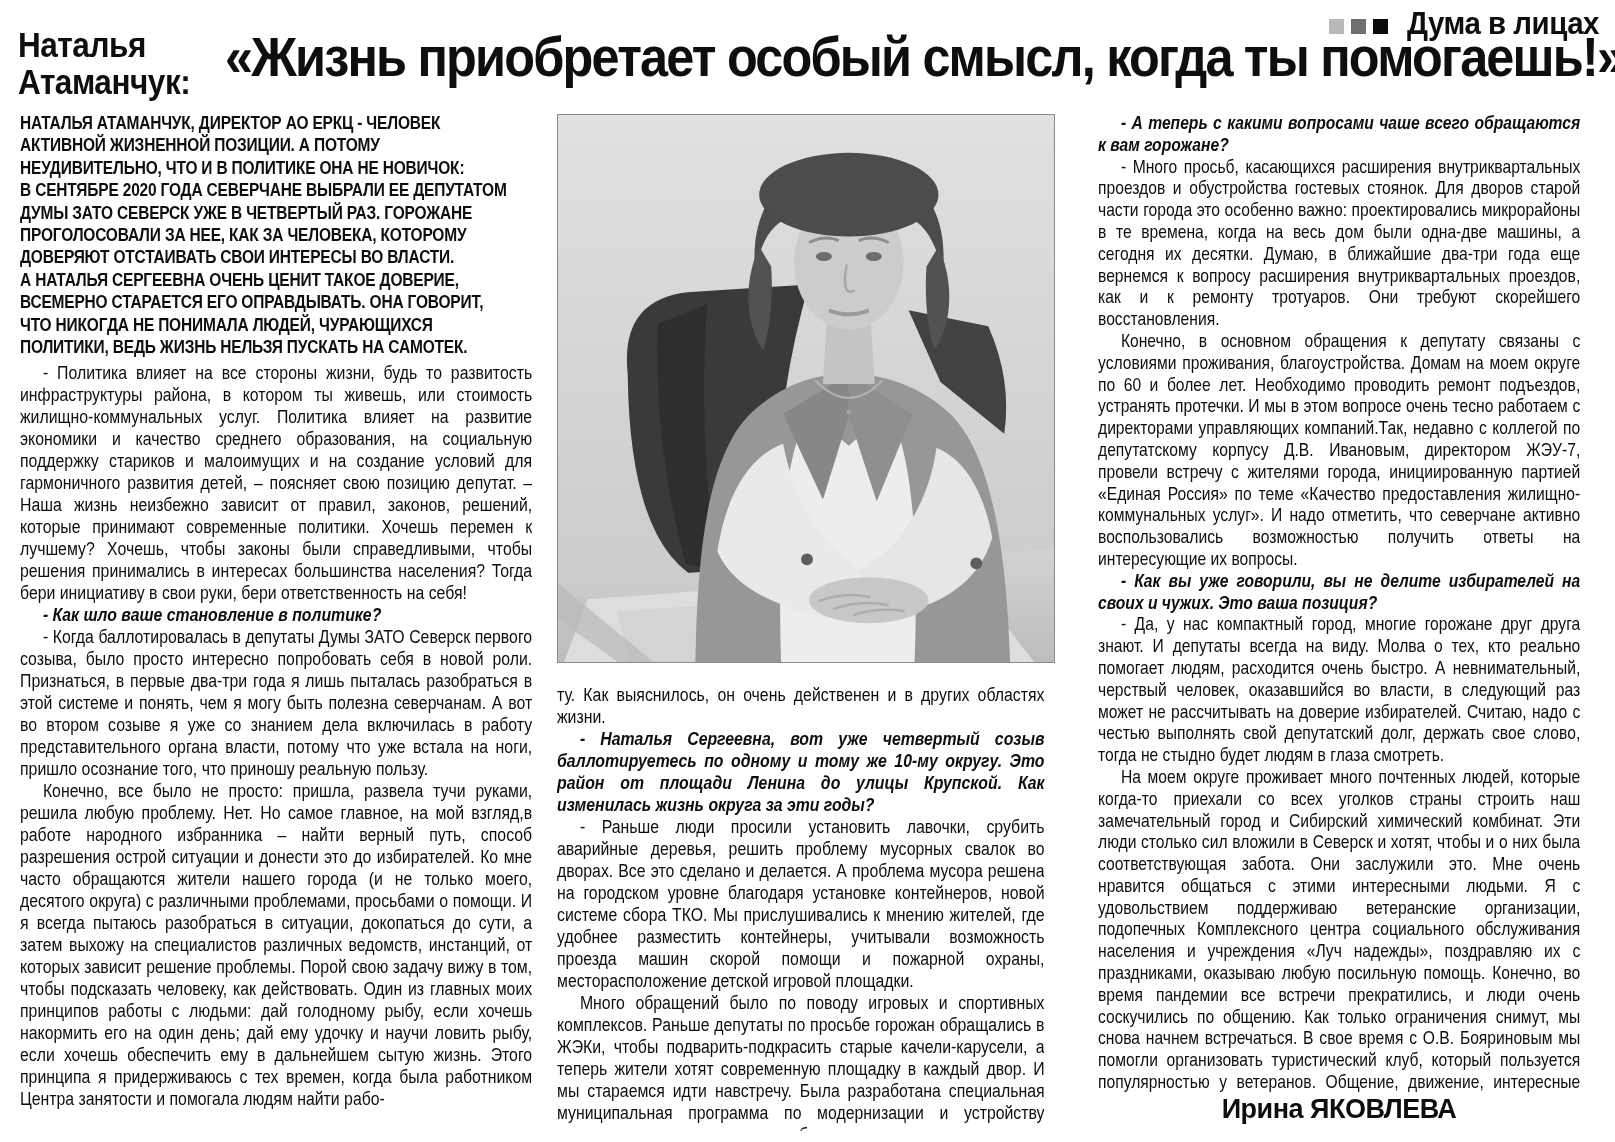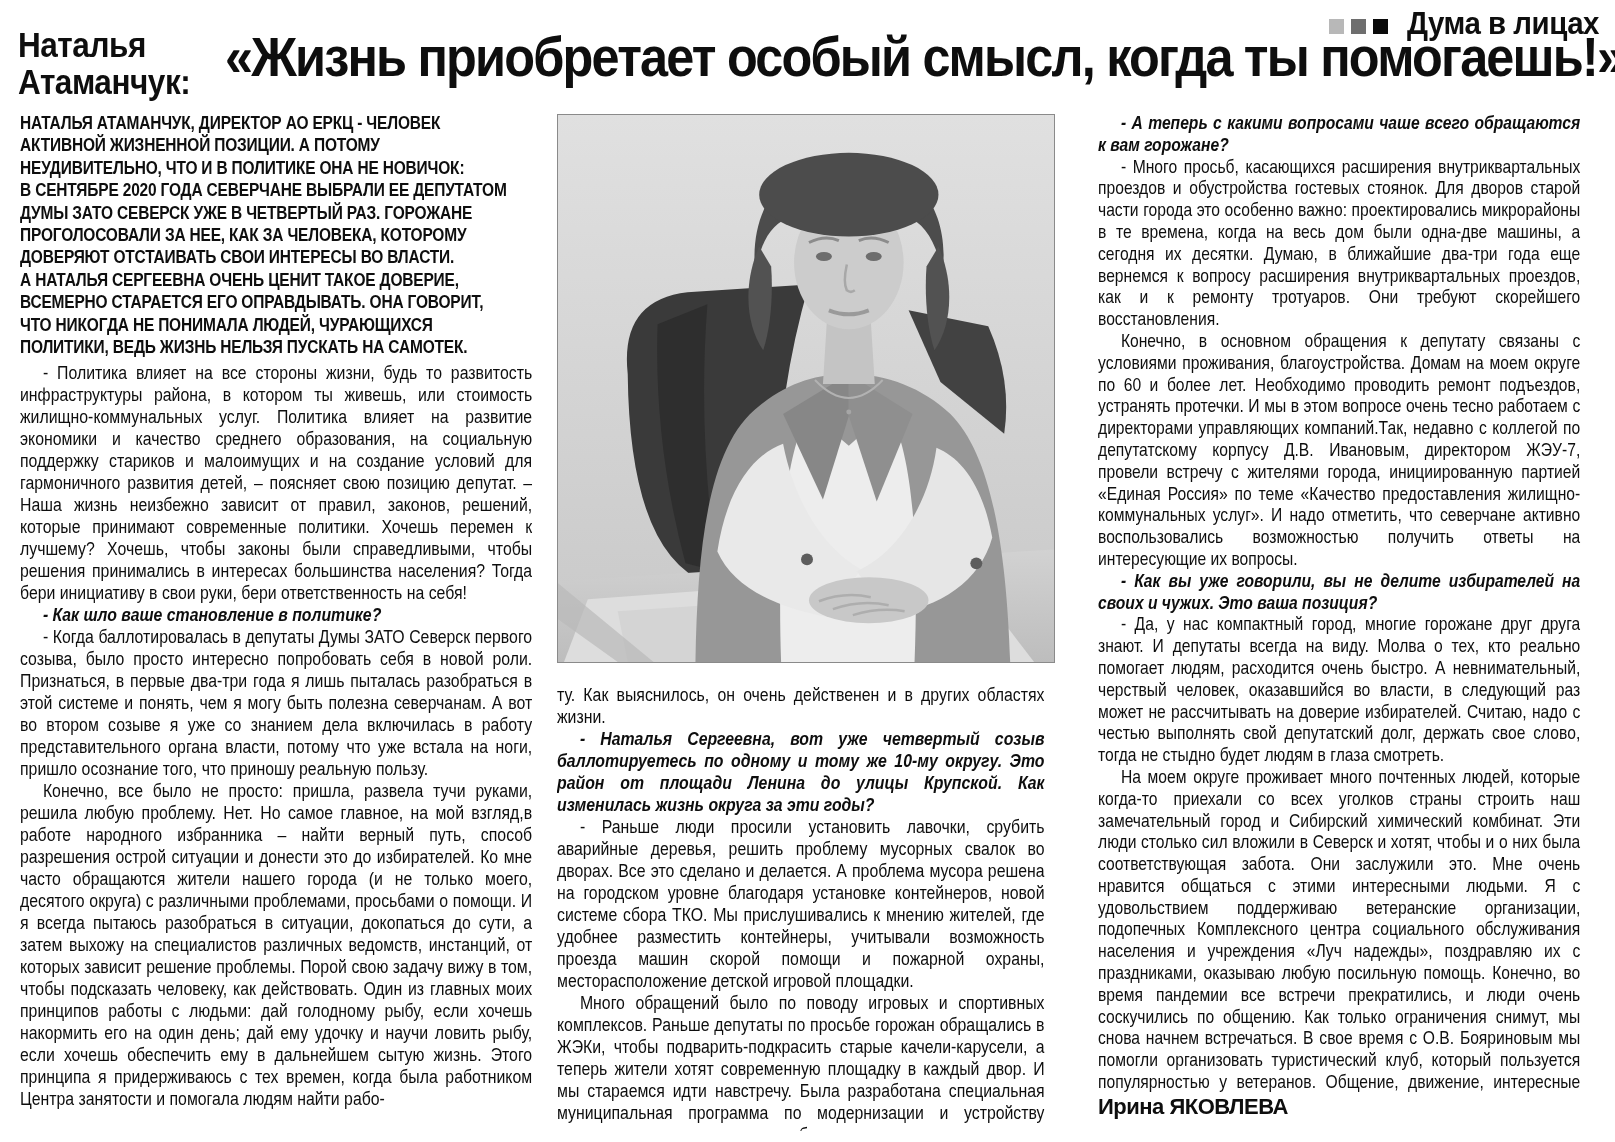--- a/index.html
+++ b/index.html
@@ -19,22 +19,22 @@
         white-space:pre-line;}
   .para{margin:0;font-size:18px;line-height:22px;text-align:justify;text-indent:26px;}
   .para.question{font-weight:700;font-style:italic;}
   .para.continuation{text-indent:0;}
   .photo-frame{position:absolute;left:557px;top:114px;width:498px;height:549px;margin:0;
         border:1px solid #8a8a8a;box-sizing:border-box;background:#d5d5d5;}
   .photo-frame svg{display:block;width:100%;height:100%;}
   .col-mid{left:557px;top:684px;width:554px;height:447px;overflow:hidden;transform:scaleX(0.88);}
   .col-right{left:1098px;top:113px;width:548px;height:981px;overflow:hidden;transform:scaleX(0.88);}
   .col-right .para{font-size:17.8px;line-height:21.8px;}
-  .author{position:absolute;left:1098px;top:1094px;width:482px;text-align:left;
-        font-size:22px;font-weight:700;letter-spacing:-0.5px;}
+  .author{position:absolute;left:1098px;top:1094px;width:482px;text-align:center;
+        font-size:27px;font-weight:700;letter-spacing:-0.5px;}
 </style>
 </head>
 <body>
 
 <div class="page">
 
   <div class="kicker">
     <span class="sq" style="background: rgb(184, 184, 184);"></span>
     <span class="sq" style="background: rgb(110, 110, 110);"></span>
     <span class="sq" style="background: rgb(10, 10, 10);"></span>

